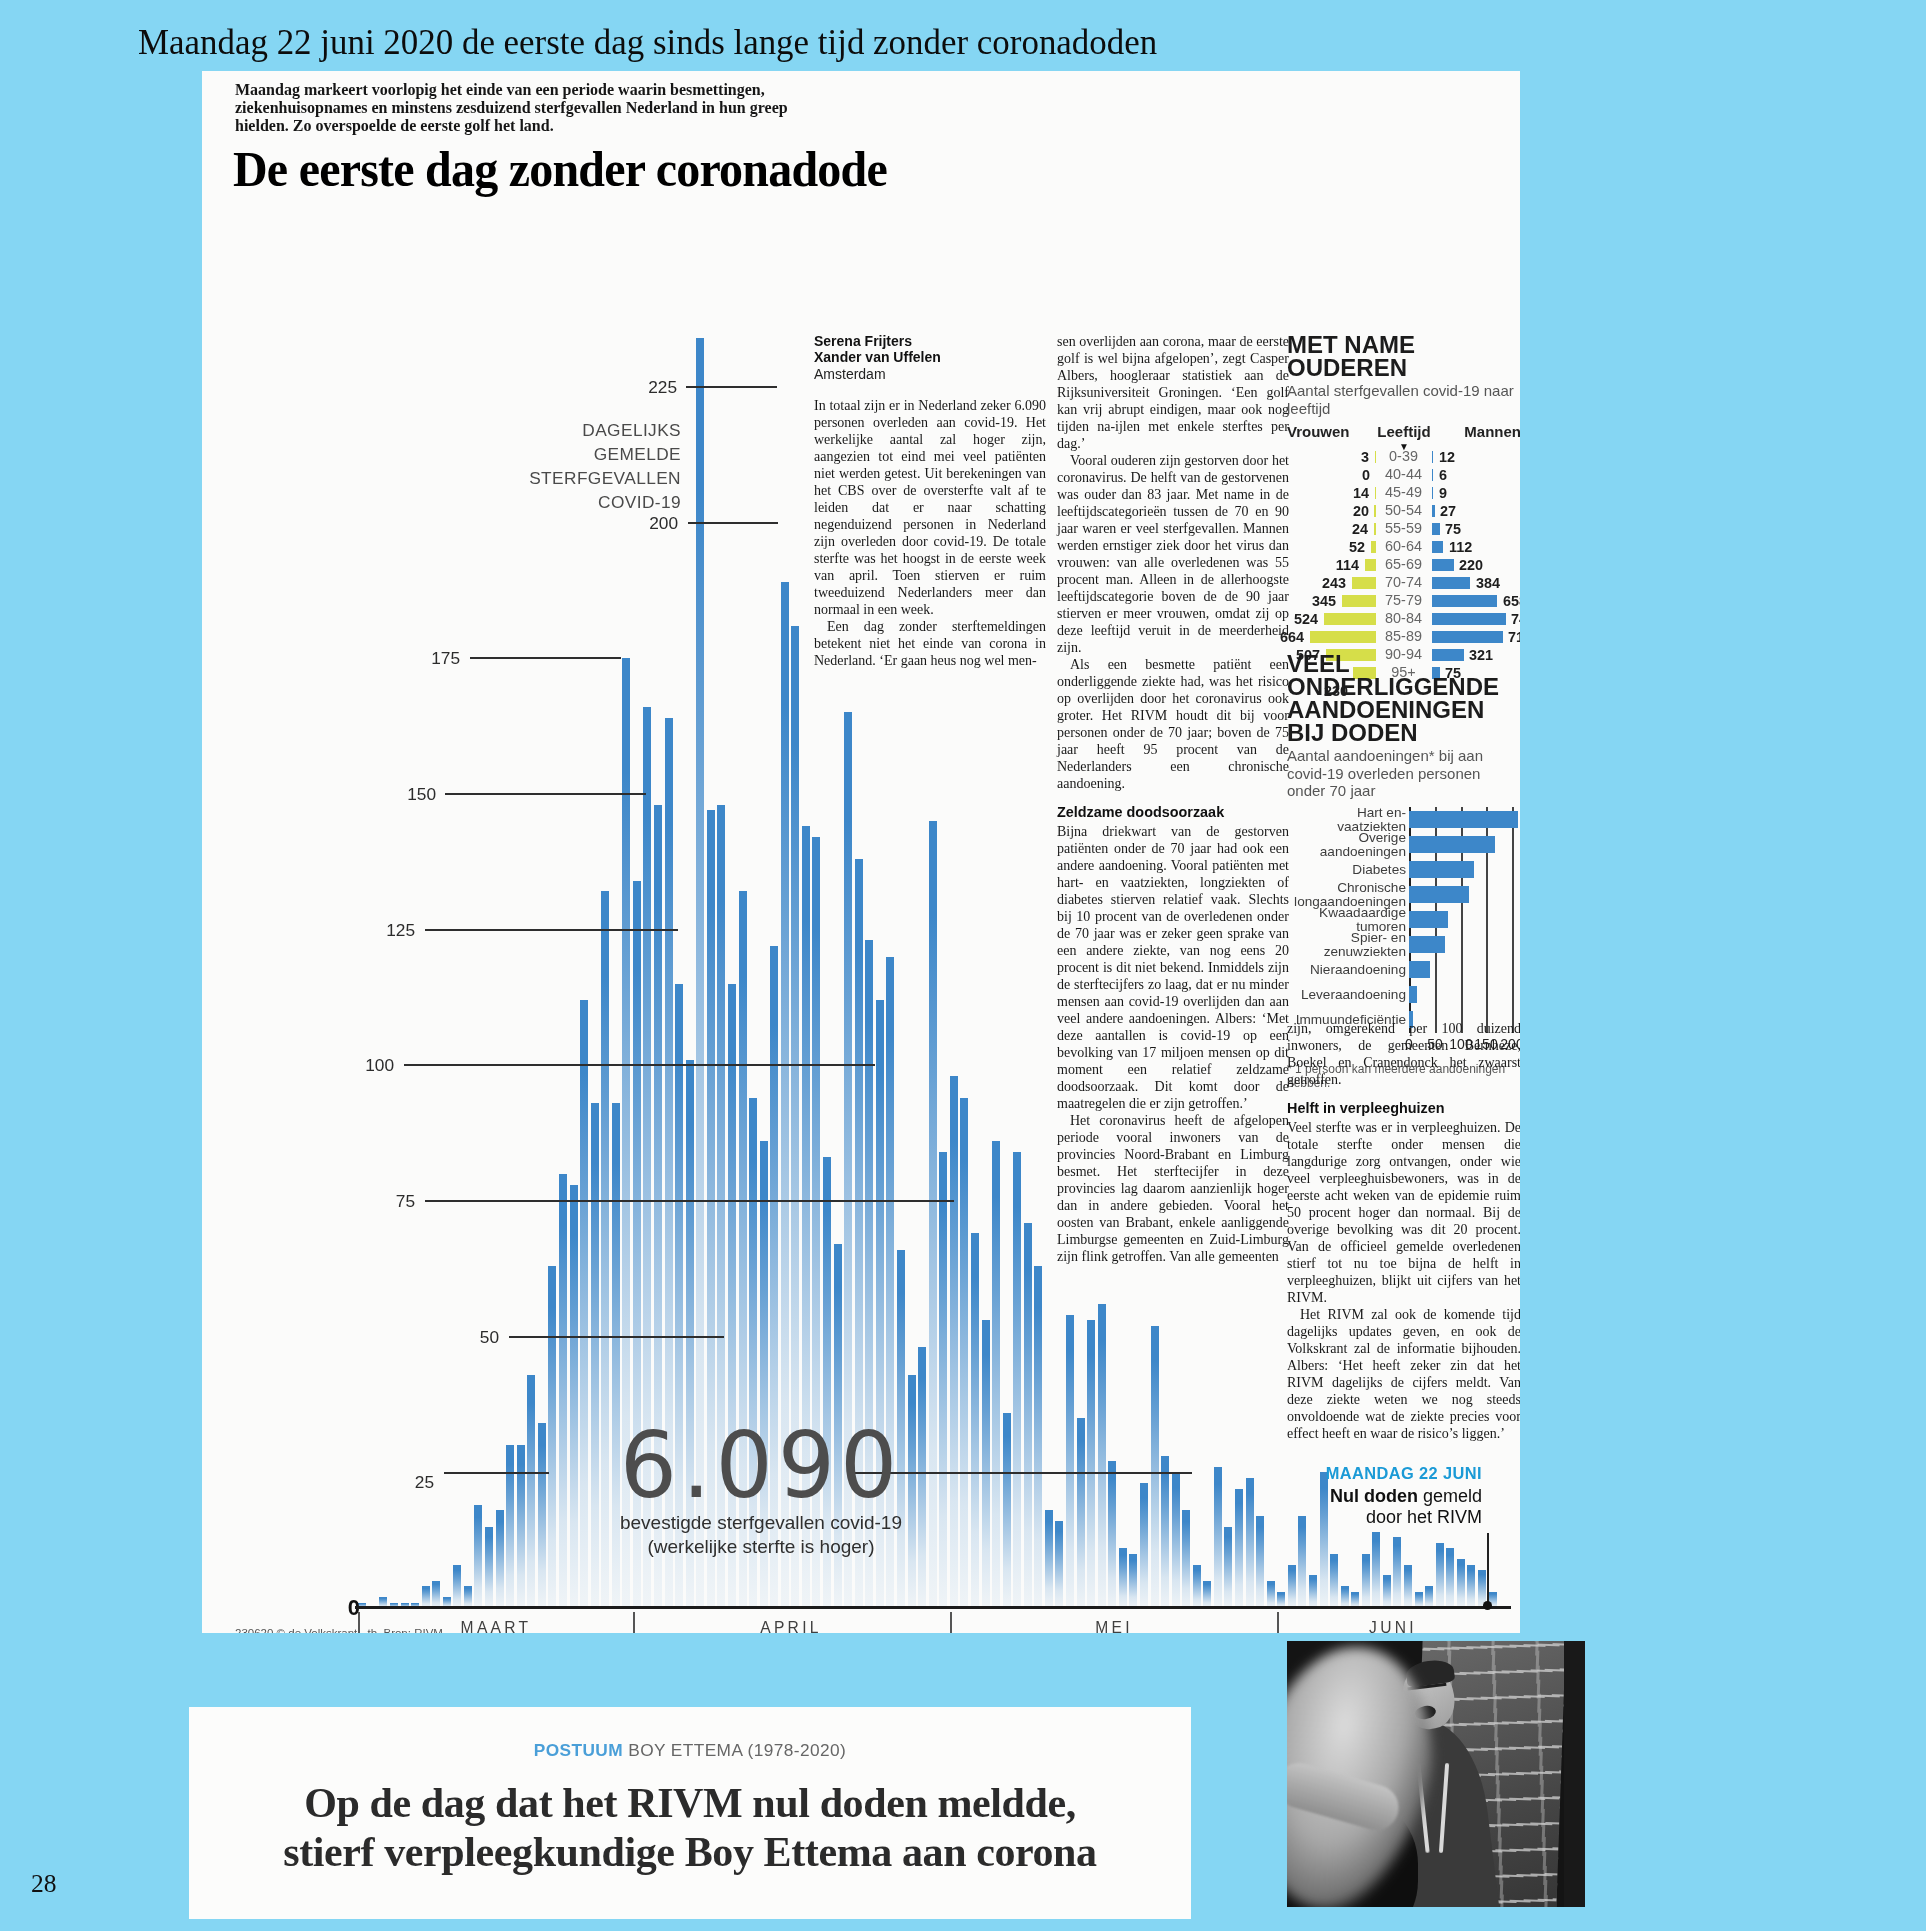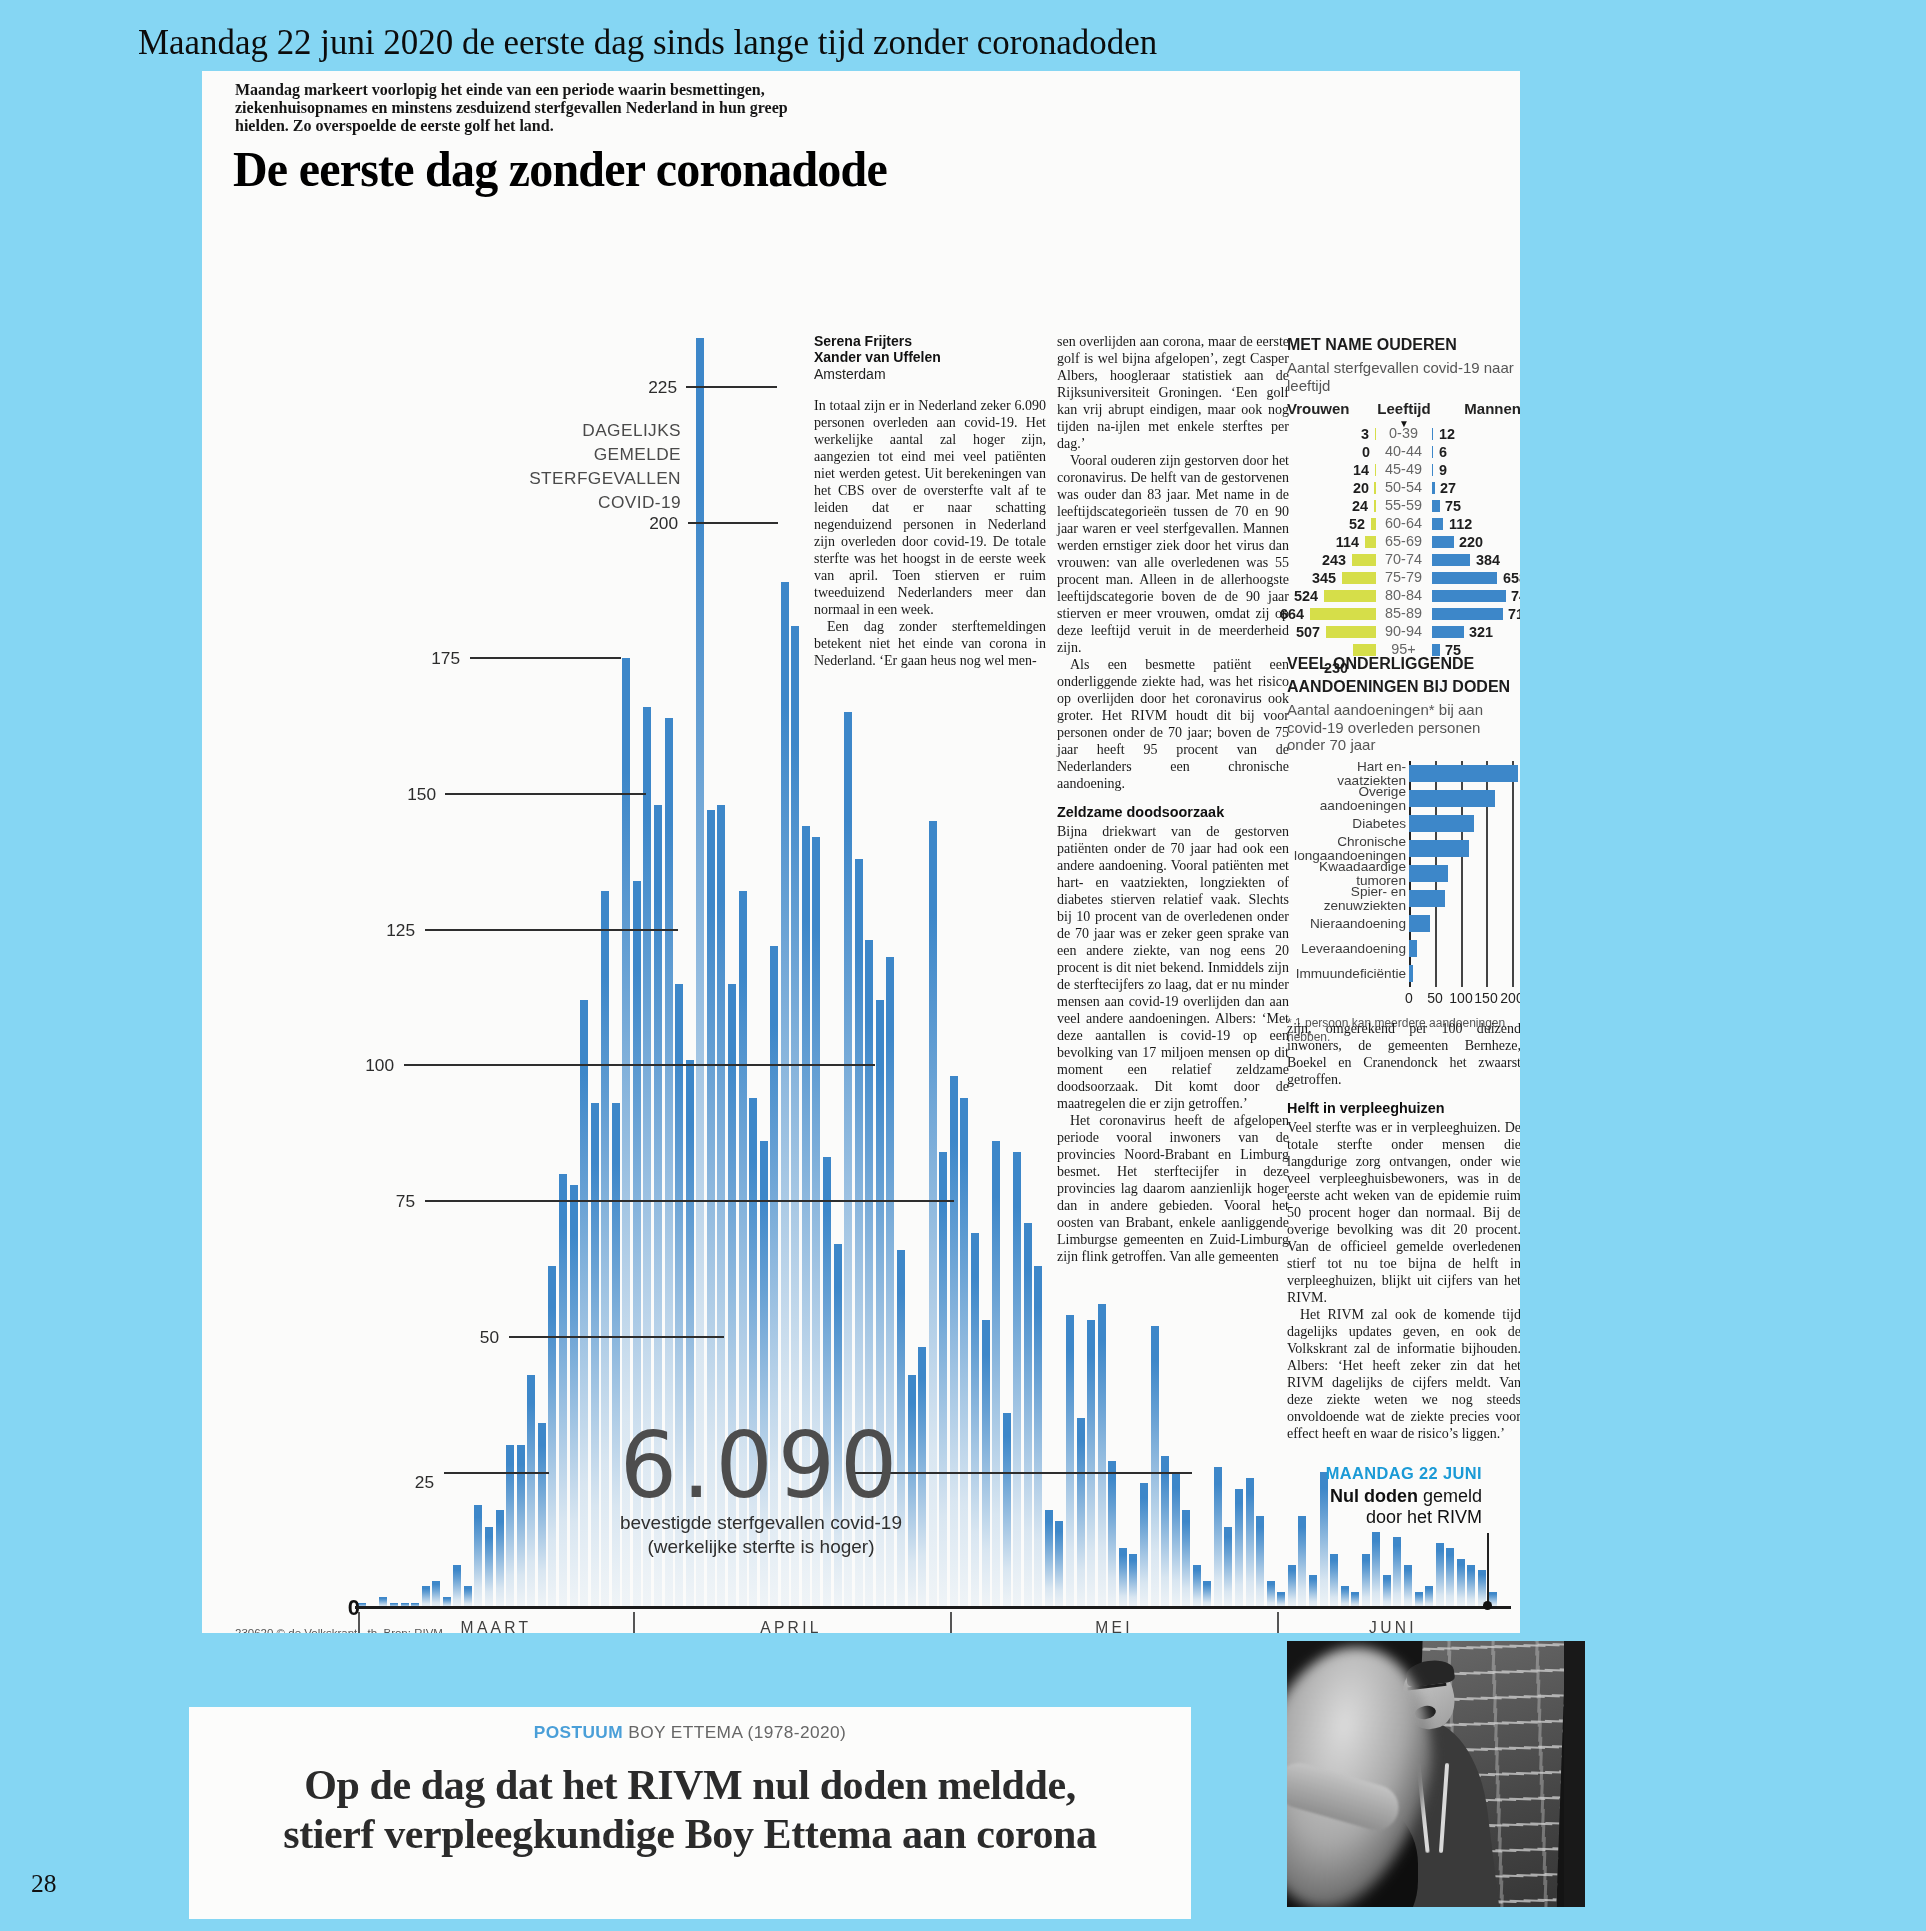--- a/index.html
+++ b/index.html
@@ -66,21 +66,21 @@
     color:#191919;text-align:justify;margin:0 0 0 0;text-indent:0;
   }
   .col p.indent{text-indent:13px;}
   .col .subhead{font-size:14.4px;font-weight:700;color:#101010;margin:11.5px 0 3.3px 0;}
   #col1{left:612px;top:262px;width:232px;}
   #col2{left:855px;top:262px;width:232px;}
   #col3-text{left:1085px;top:949px;width:234px;}
   .gap{height:15px;}
   
   #pyramid{position:absolute;left:1085px;top:262px;width:234px;z-index:5;}
-  .gtitle{font-size:16px;font-weight:700;color:#1c1c1c;line-height:23px;}
+  .gtitle{font-size:24px;font-weight:700;color:#1c1c1c;line-height:23px;}
   .gsub{font-size:15px;line-height:17.3px;color:#555;margin-top:3.3px;}
   #pyr-header{position:relative;height:25px;margin-top:6.6px;font-size:15px;font-weight:700;color:#222;}
   #pyr-header .vr{position:absolute;left:0;}
   #pyr-header .lf{position:absolute;left:50%;transform:translateX(-50%);}
   #pyr-header .mn{position:absolute;right:0;}
   #pyr-header .tri{position:absolute;left:50%;top:18px;transform:translateX(-50%);font-size:10px;color:#111;}
   .pyr-row{position:relative;height:18px;}
   .pyr-age{position:absolute;left:92px;width:49px;text-align:center;font-size:14.4px;color:#666;top:0;}
   .pyr-barL{position:absolute;right:145px;top:2.5px;height:12.3px;background:var(--female);}
   .pyr-barR{position:absolute;left:145px;top:2.5px;height:12.3px;background:var(--bar);}
@@ -94,21 +94,21 @@
   .cond-grid{position:absolute;top:0;width:1.6px;background:#444;z-index:1;}
   .cond-grid.g0{background:#222;}
   #cond-ticks{position:relative;height:18px;margin-top:3.3px;}
   #cond-ticks span{position:absolute;transform:translateX(-50%);font-size:14px;color:#222;}
   #cond-foot{font-size:12px;color:#555;margin-top:8.2px;}
   
   #postuum{
     position:absolute;left:189px;top:1707px;width:1002px;height:212px;
     background:#fcfcfb;text-align:center;
   }
-  #postuum .kickline{margin-top:15px;font-size:17.3px;letter-spacing:0.4px;}
+  #postuum .kickline{margin-top:33px;font-size:17.3px;letter-spacing:0.4px;}
   #postuum .kick{color:var(--postuum);font-weight:700;}
   #postuum .name{color:#666;}
   #postuum .head{
     font-family:"Liberation Serif",serif;font-size:42px;line-height:49px;
     color:#2b2b2b;font-weight:600;margin-top:18px;letter-spacing:-0.4px;
   }
   
   #photo{position:absolute;left:1287px;top:1641px;width:298px;height:266px;background:#141414;overflow:hidden;}
   #photo .brick{position:absolute;left:44%;top:-6%;width:48%;height:112%;transform:rotate(2deg);
     background:

